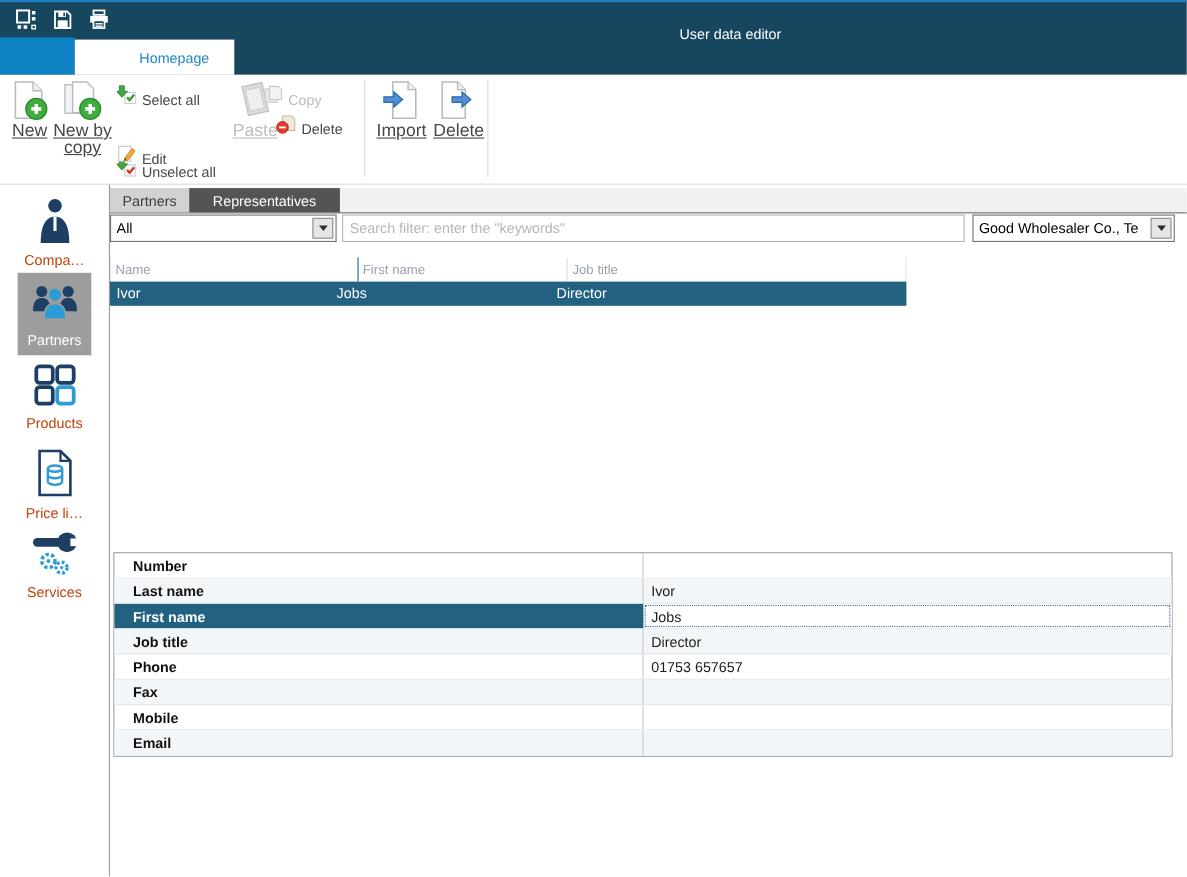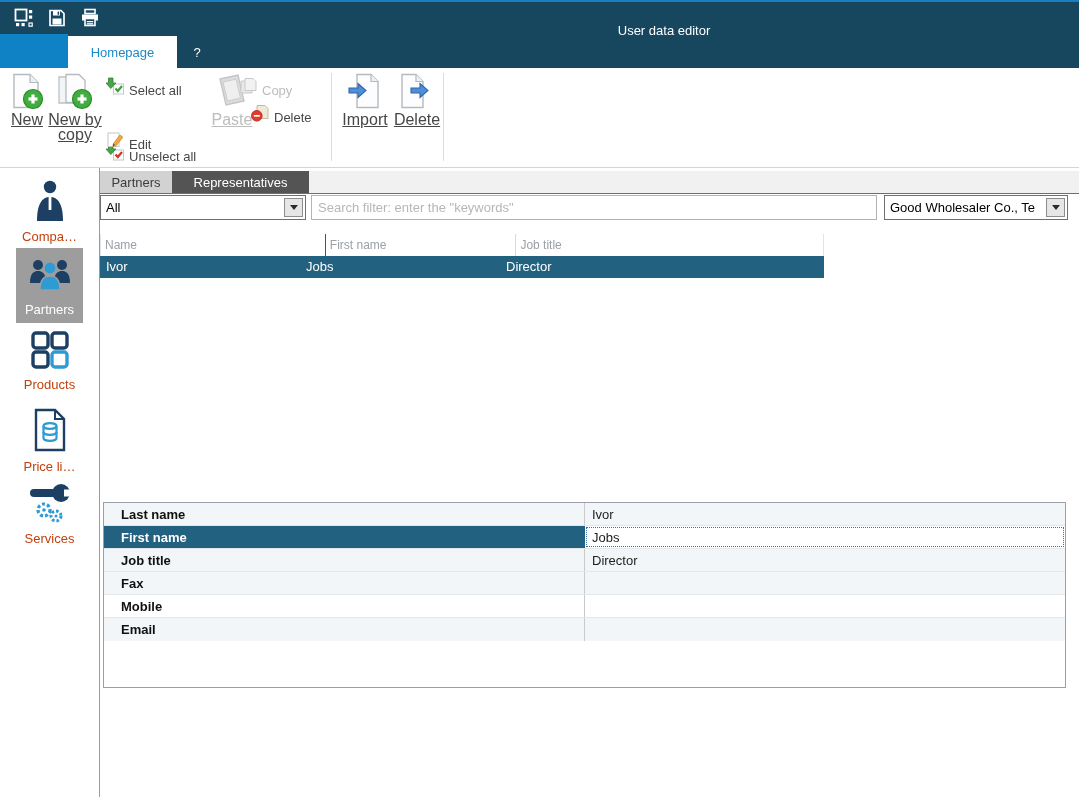--- a/index.html
+++ b/index.html
@@ -7,21 +7,21 @@
   #app{position:relative;width:1079px;height:797px;background:#fff;overflow:hidden;}
 
   
   #titlebar{position:absolute;left:0;top:0;width:1079px;height:68px;background:#17465f;}
   #top-accent{position:absolute;left:0;top:0;width:1079px;height:2px;background:#1b7ec1;}
   #tb-icons{position:absolute;left:14px;top:8px;display:flex;gap:13px;align-items:center;}
   .tb-ic{width:20px;height:20px;display:inline-block;}
   #window-title{position:absolute;top:23px;left:664px;transform:translateX(-50%);color:#fff;font-size:13px;white-space:nowrap;}
   
   #file-tab{position:absolute;left:0;top:34px;width:68px;height:34px;background:#0e82c4;}
-  #tab-homepage{position:absolute;left:68px;top:36px;width:109px;height:32px;background:#fff;color:#1e88c7;font-size:13px;display:flex;align-items:center;justify-content:center;}
+  #tab-homepage{position:absolute;left:68px;top:36px;width:109px;height:32px;background:#fff;color:#1e88c7;font-size:13px;display:flex;align-items:center;justify-content:center;padding-left:36px;}
   #tab-help{position:absolute;left:177px;top:36px;width:40px;height:32px;color:#fff;font-size:13px;display:flex;align-items:center;justify-content:center;}
 
   
   #ribbon{position:absolute;left:0;top:68px;width:1079px;height:99px;background:#fff;border-bottom:1px solid #cdd6dc;}
   .bigbtn{position:absolute;top:5px;display:flex;flex-direction:column;align-items:center;font-size:16px;color:#474747;line-height:15px;text-align:center;cursor:default;text-decoration:underline;}
   .bigbtn .bicon{height:38px;display:flex;align-items:flex-start;margin-bottom:1px;}
   #btn-new{left:5px;width:44px;}
   #btn-newcopy{left:48px;width:54px;}
   #btn-paste{left:209px;width:46px;color:#bdbdbd;}
   #btn-import{left:340px;width:50px;}
@@ -341,32 +341,40 @@
       <div class="hcell hc3">Job title</div>
     </div>
 
     <div id="gridrow">
       <div class="rcell rc1">Ivor</div>
       <div class="rcell rc2">Jobs</div>
       <div class="rcell rc3">Director</div>
     </div>
 
     <div id="detail-form">
+      <div class="frow">
+        <div class="flabel">Number</div>
+        <div class="fvalue"></div>
+      </div>
       <div class="frow alt">
         <div class="flabel">Last name</div>
         <div class="fvalue">Ivor</div>
       </div>
       <div class="frow sel">
         <div class="flabel">First name</div>
         <div class="fvalue focused">Jobs</div>
       </div>
       <div class="frow alt">
         <div class="flabel">Job title</div>
         <div class="fvalue">Director</div>
       </div>
+      <div class="frow">
+        <div class="flabel">Phone</div>
+        <div class="fvalue">01753 657657</div>
+      </div>
       <div class="frow alt">
         <div class="flabel">Fax</div>
         <div class="fvalue"></div>
       </div>
       <div class="frow">
         <div class="flabel">Mobile</div>
         <div class="fvalue"></div>
       </div>
       <div class="frow alt">
         <div class="flabel">Email</div>

